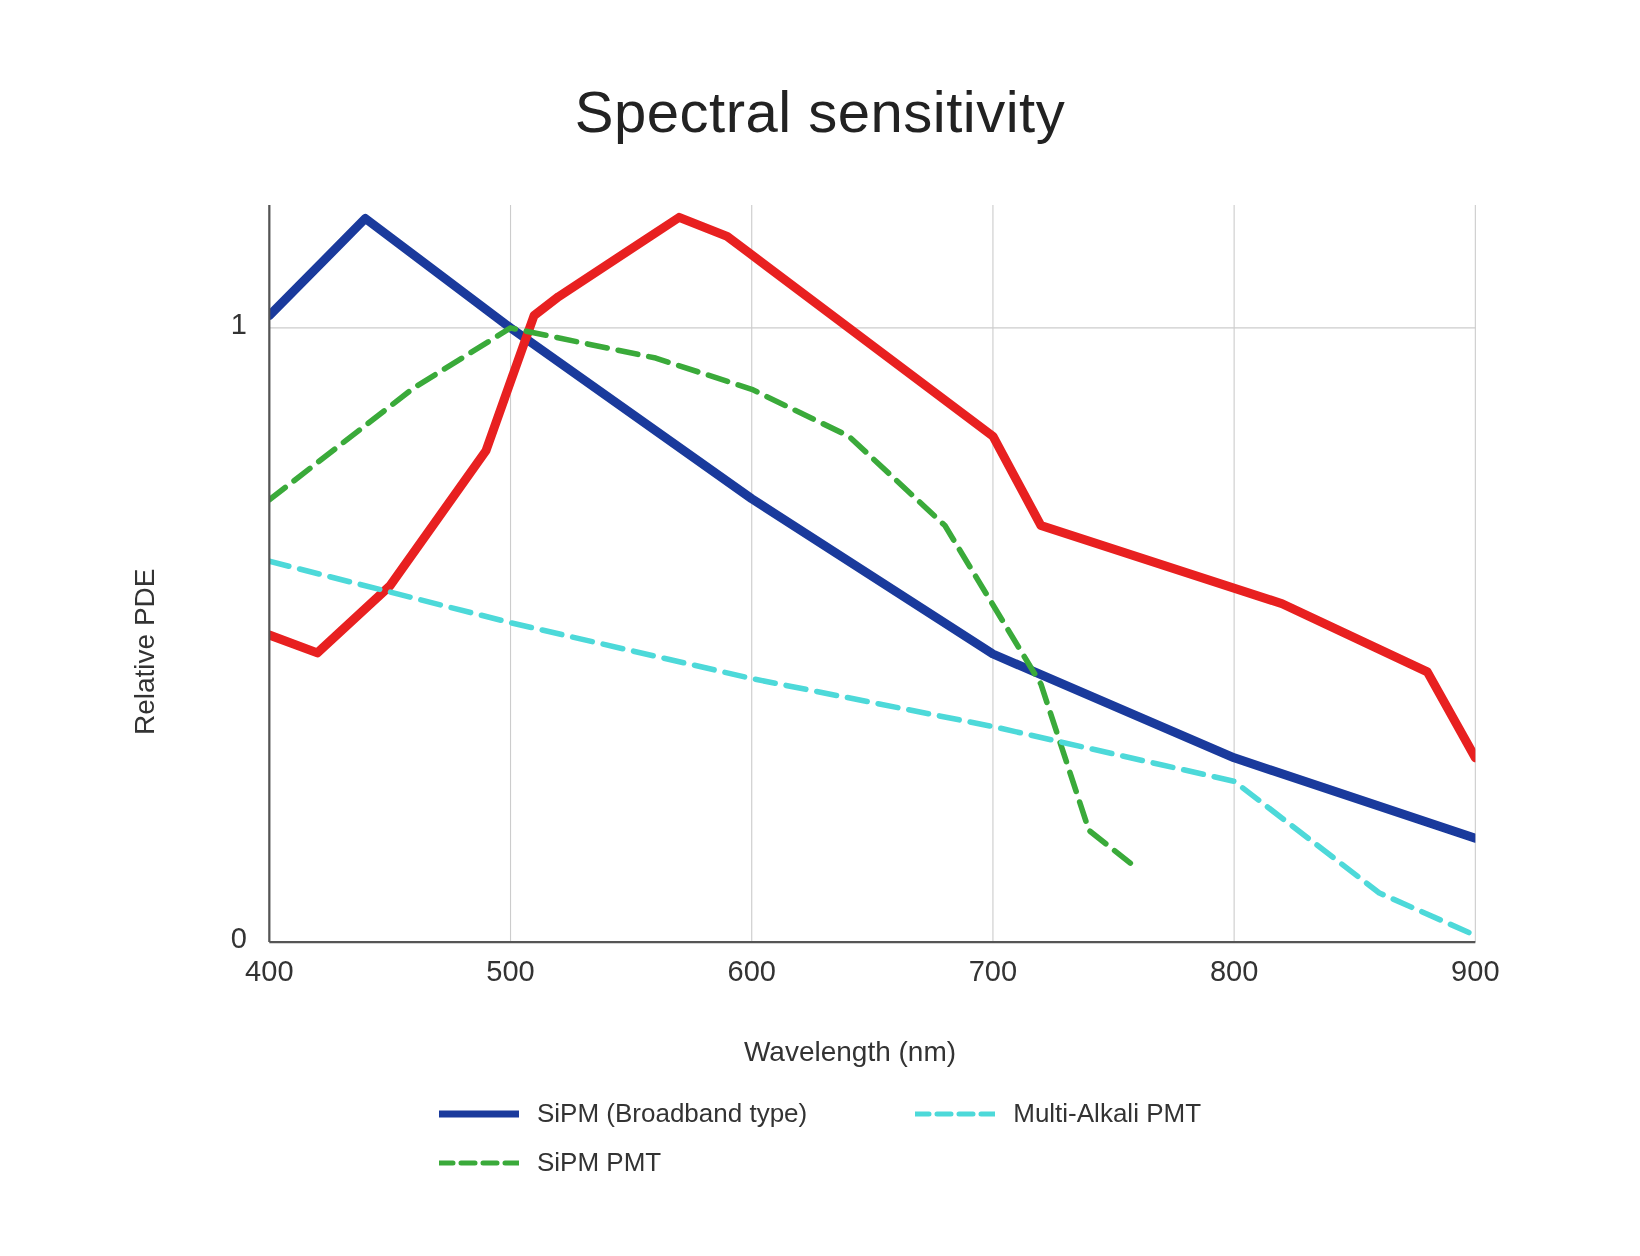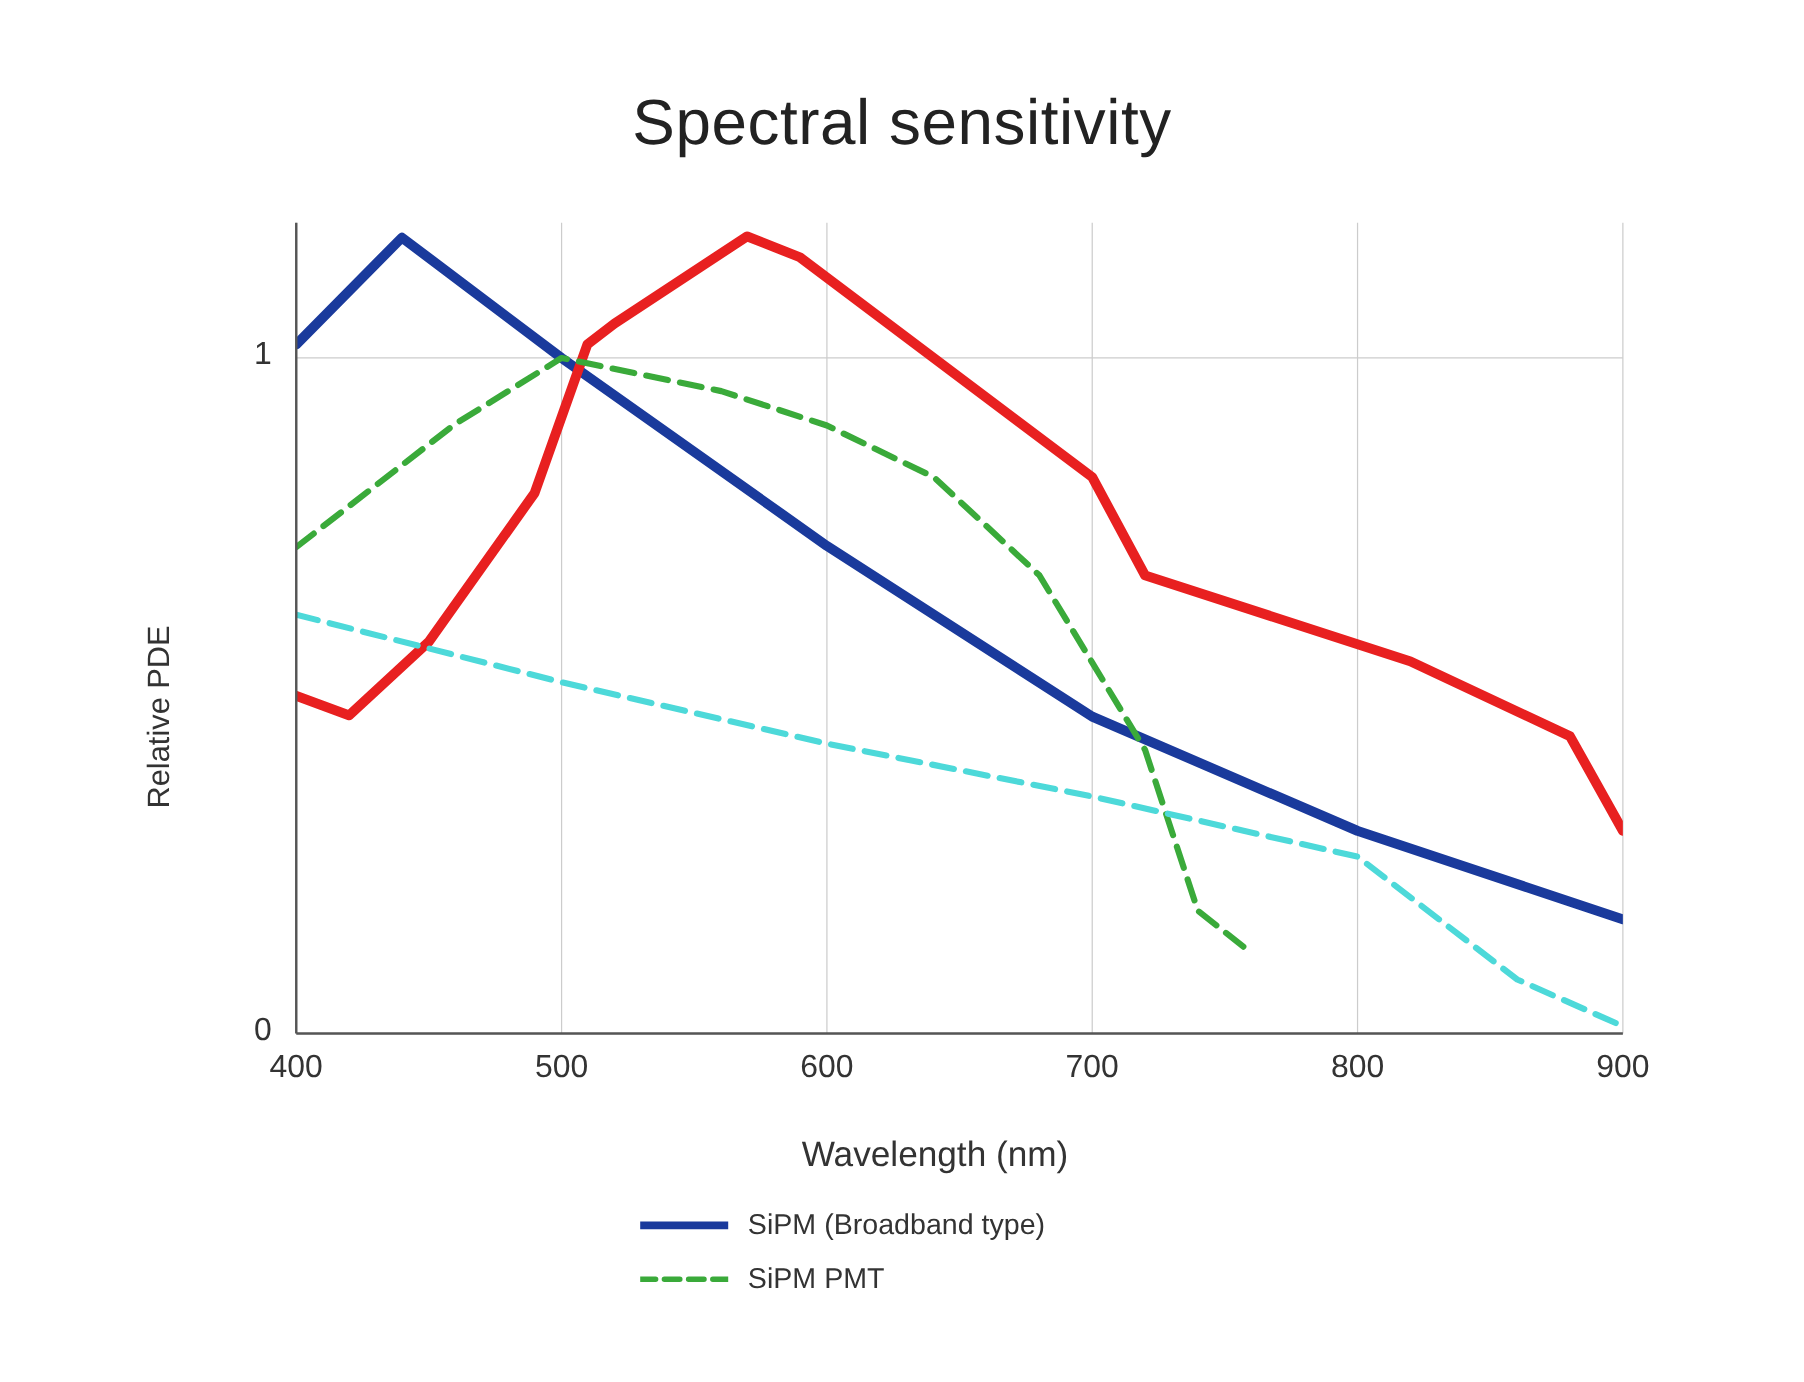--- a/index.html
+++ b/index.html
@@ -53,21 +53,21 @@
     }
     .svg-wrapper {
       flex: 1;
       position: relative;
     }
     svg.main-chart {
       width: 100%;
       height: 100%;
     }
     .x-axis-label {
-      font-size: 32px;
+      font-size: 28px;
       color: #333;
       text-align: center;
       margin-top: 8px;
       padding-right: 0px;
     }
     .legend-area {
       width: 100%;
       display: flex;
       flex-direction: row;
       justify-content: center;
@@ -194,15 +194,21 @@
         <span class="legend-label">SiPM (Broadband type)</span>
       </div>
       <div class="legend-item">
         <svg width="80" height="12">
           <line x1="0" y1="6" x2="80" y2="6" stroke="#3aaa3a" stroke-width="5" stroke-dasharray="14,8" stroke-linecap="round"></line>
         </svg>
         <span class="legend-label">SiPM PMT</span>
       </div>
     </div>
     <div class="legend-column">
+      <div class="legend-item">
+        <svg width="80" height="12">
+          <line x1="0" y1="6" x2="80" y2="6" stroke="#4dd9d9" stroke-width="5" stroke-dasharray="14,8" stroke-linecap="round"></line>
+        </svg>
+        <span class="legend-label">Multi-Alkali PMT</span>
+      </div>
     </div>
   </div>
 </div>
 
 </body></html>

